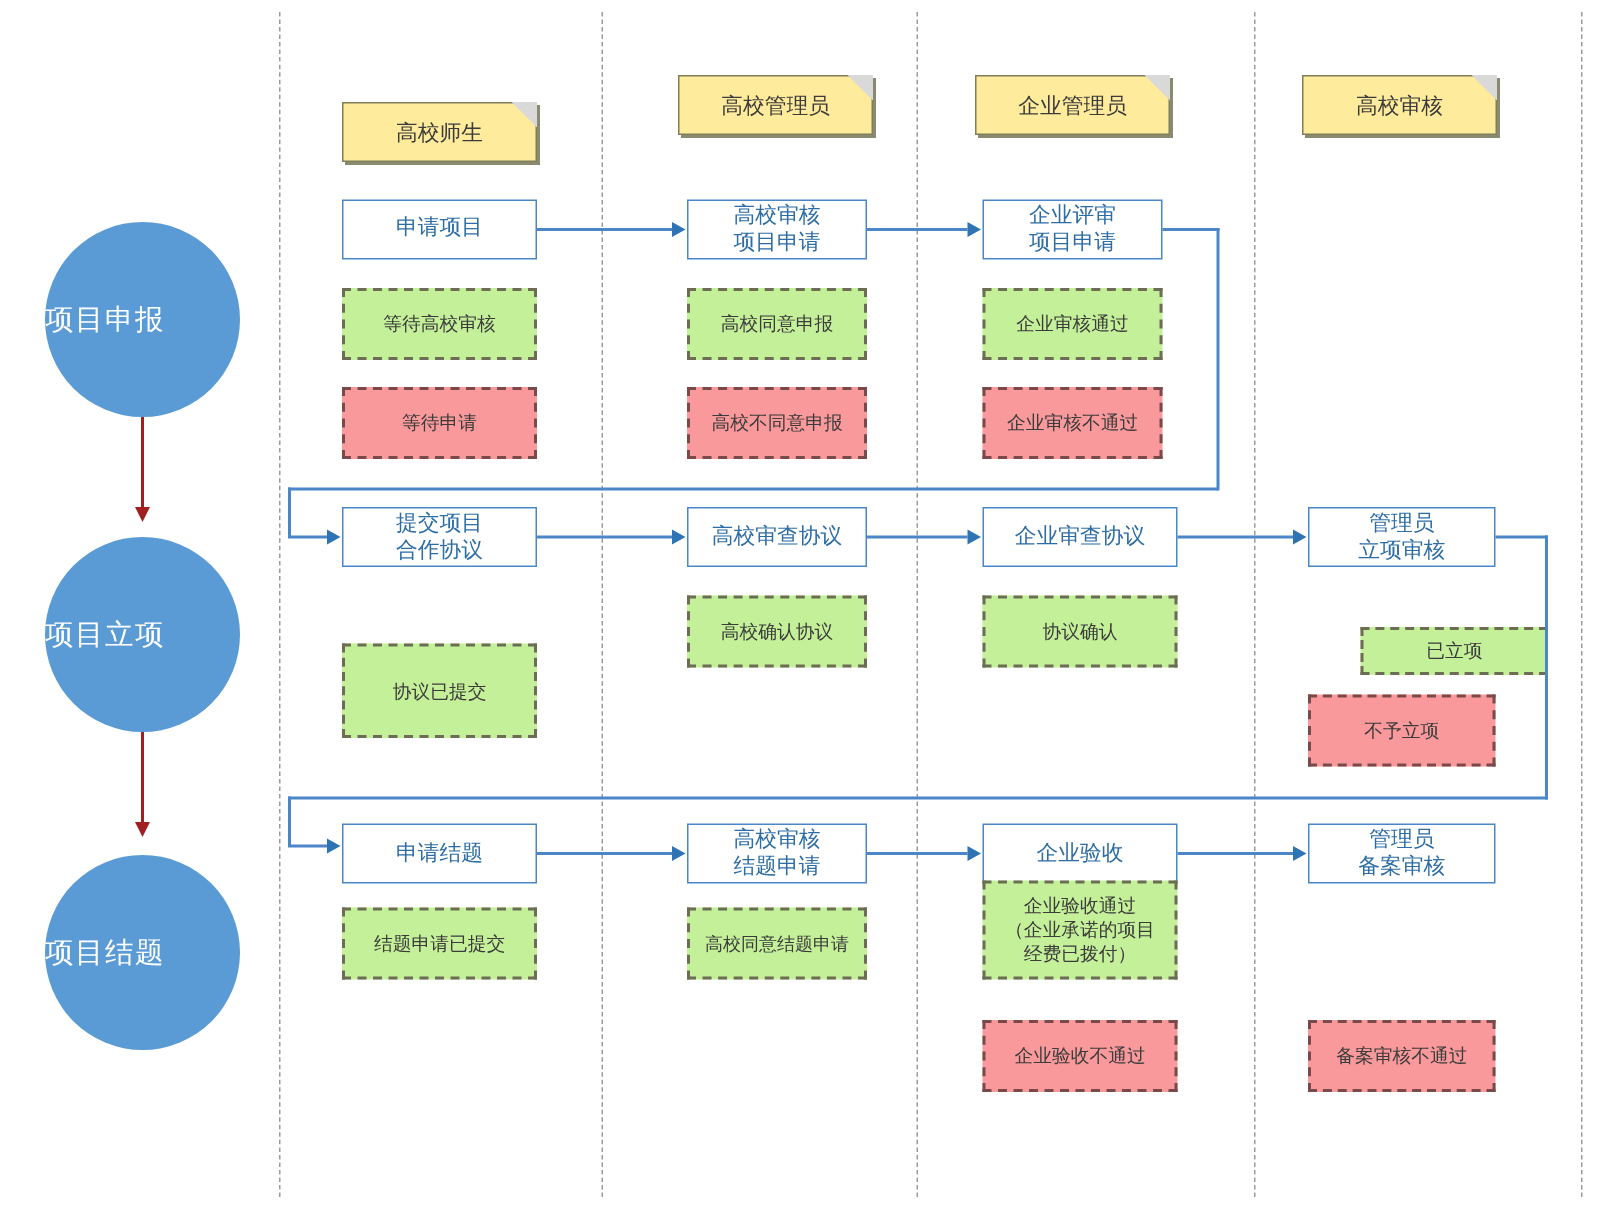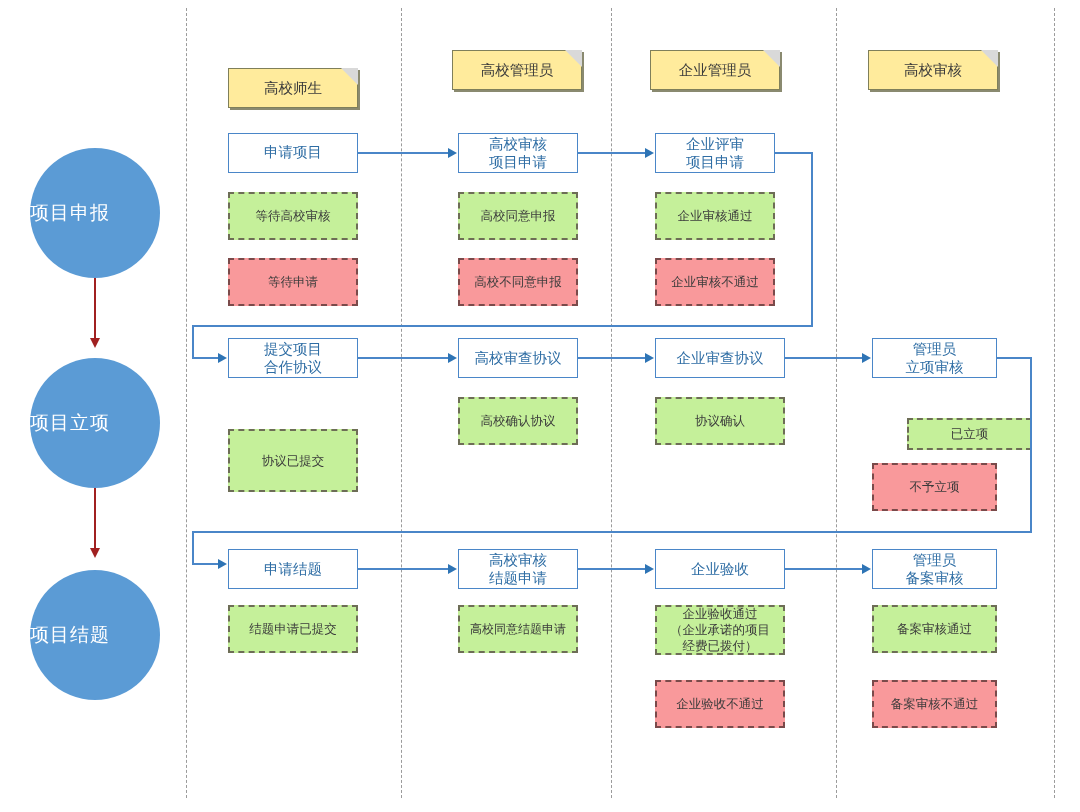--- a/index.html
+++ b/index.html
@@ -234,39 +234,36 @@
       <span>结题申请</span>
     </span>
   </div>
   <div class="status-box status-ok" style="left:458px;top:605px;width:120px;height:48px;">
     <span style="font-size:12px;">高校同意结题申请</span>
   </div>
 
   <div class="proc-box" style="left:655px;top:549px;width:130px;height:40px;">
     <span>企业验收</span>
   </div>
-  <div class="status-box status-ok" style="left:655px;top:605px;width:130px;height:50px;">
+  <div class="status-box status-ok" style="left:655px;top:587px;width:130px;height:66px;">
     <span>
       <span>企业验收通过</span><br>
       <span>（企业承诺的项目</span><br>
       <span>经费已拨付）</span>
     </span>
   </div>
   <div class="status-box status-bad" style="left:655px;top:680px;width:130px;height:48px;">
     <span>企业验收不通过</span>
   </div>
 
   <div class="proc-box" style="left:872px;top:549px;width:125px;height:40px;">
     <span>
       <span>管理员</span><br>
       <span>备案审核</span>
     </span>
-  </div>
-  <div class="status-box status-ok" style="left:872px;top:605px;width:125px;height:48px;">
-    <span>备案审核通过</span>
   </div>
   <div class="status-box status-bad" style="left:872px;top:680px;width:125px;height:48px;">
     <span>备案审核不通过</span>
   </div>
 
   <div class="conn conn-h" style="left:358px;top:568px;width:90px;"></div>
   <div class="arrow-r" style="left:448px;top:564px;"></div>
   <div class="conn conn-h" style="left:578px;top:568px;width:67px;"></div>
   <div class="arrow-r" style="left:645px;top:564px;"></div>
   <div class="conn conn-h" style="left:785px;top:568px;width:77px;"></div>

